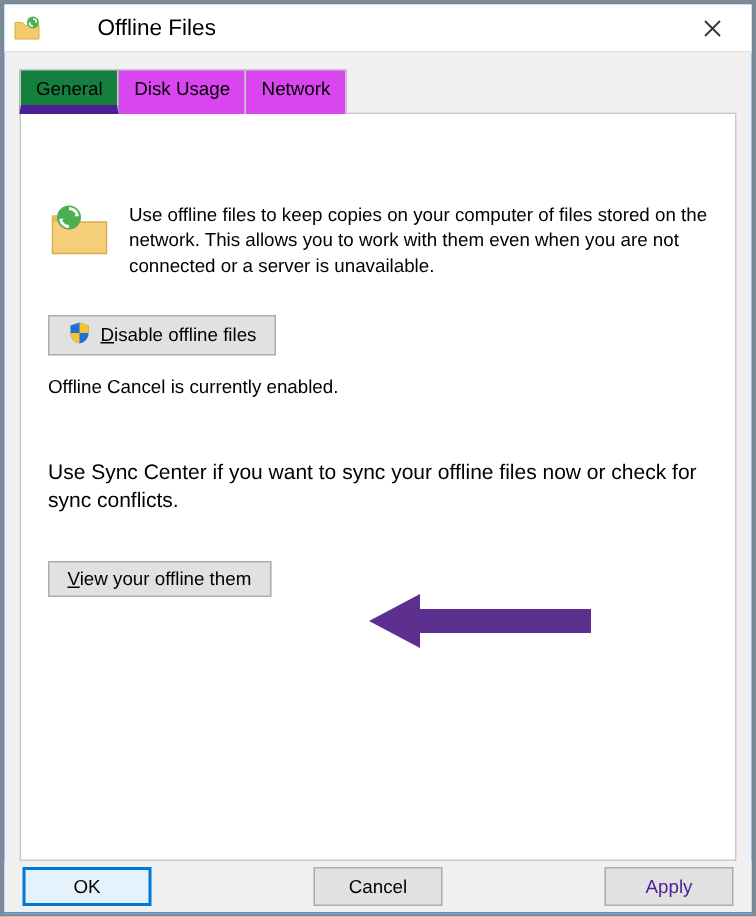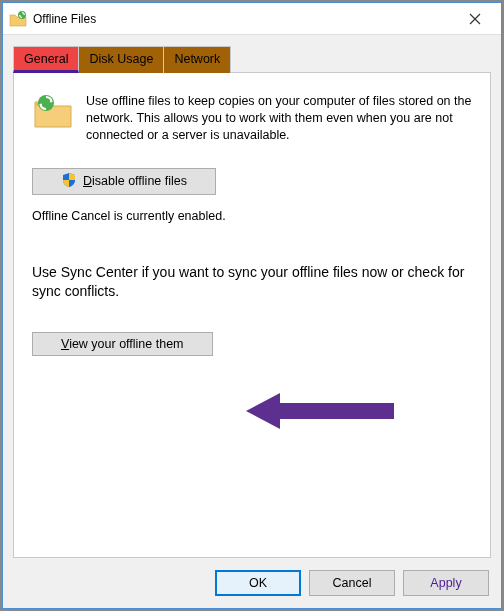--- a/index.html
+++ b/index.html
@@ -25,21 +25,21 @@
     display: flex;
     align-items: center;
     padding: 0 6px;
     border-bottom: 1px solid #e0e0e0;
   }
   .title-icon {
     width: 18px; height: 18px;
     margin-right: 6px;
     position: relative;
   }
-  .title-text { font-size: 12px; }
+  .title-text { font-size: 15px; margin-left: 32px; }
   .close-btn {
     margin-left: auto;
     width: 40px; height: 28px;
     display: flex; align-items: center; justify-content: center;
     font-size: 16px;
     font-family: sans-serif;
   }
   .body {
     flex: 1;
     padding: 10px 10px 0 10px;
@@ -49,75 +49,76 @@
   .tabs {
     display: flex;
     position: relative;
     z-index: 2;
   }
   .tab {
     padding: 5px 10px 4px 10px;
     font-size: 12.5px;
     border: 1px solid #c9c9c9;
     border-bottom: none;
-    background: #a16207;
+    background: #d946ef;
     margin-right: -1px;
     position: relative;
     top: 1px;
   }
   .tab.active {
-    background: #ef4444;
-    border-bottom: 3px solid #4c1d95;
+    background: #15803d;
+    border-bottom: 6px solid #4c1d95;
     z-index: 3;
   }
   .tabpanel {
     flex: 1;
     background: #fff;
     border: 1px solid #c9c9c9;
     padding: 20px 18px;
     position: relative;
     z-index: 1;
   }
   .intro {
     display: flex;
     gap: 12px;
     margin-bottom: 24px;
+    margin-top: 39px;
   }
   .folder-icon {
     width: 42px; height: 38px;
     flex-shrink: 0;
     position: relative;
   }
   .intro-text { line-height: 1.35; font-size: 12.5px; }
   .btn {
     display: inline-flex;
     align-items: center;
     gap: 6px;
-    padding: 3px 28px;
+    padding: 3px 12px;
     background: #e1e1e1;
     border: 1px solid #adadad;
     font-family: inherit;
     font-size: 12.5px;
     min-height: 24px;
   }
   .btn .u { text-decoration: underline; }
   .row { margin-bottom: 10px; }
   .status-text { margin: 14px 0 40px 0; font-size: 12.5px; }
   .sync-text { margin: 14px 0 30px 0; line-height: 1.4; font-size: 14px; }
   .arrow {
     position: absolute;
     left: 232px;
     top: 316px;
   }
   .footer {
-    height: 50px;
+    height: 34px;
     background: #f0f0f0;
     display: flex;
     align-items: center;
-    justify-content: flex-end;
+    justify-content: space-between;
     padding: 0 12px;
     gap: 8px;
   }
   .fbtn {
     min-width: 86px;
     height: 26px;
     background: #e1e1e1;
     border: 1px solid #adadad;
     font-family: inherit;
     font-size: 12.5px;

